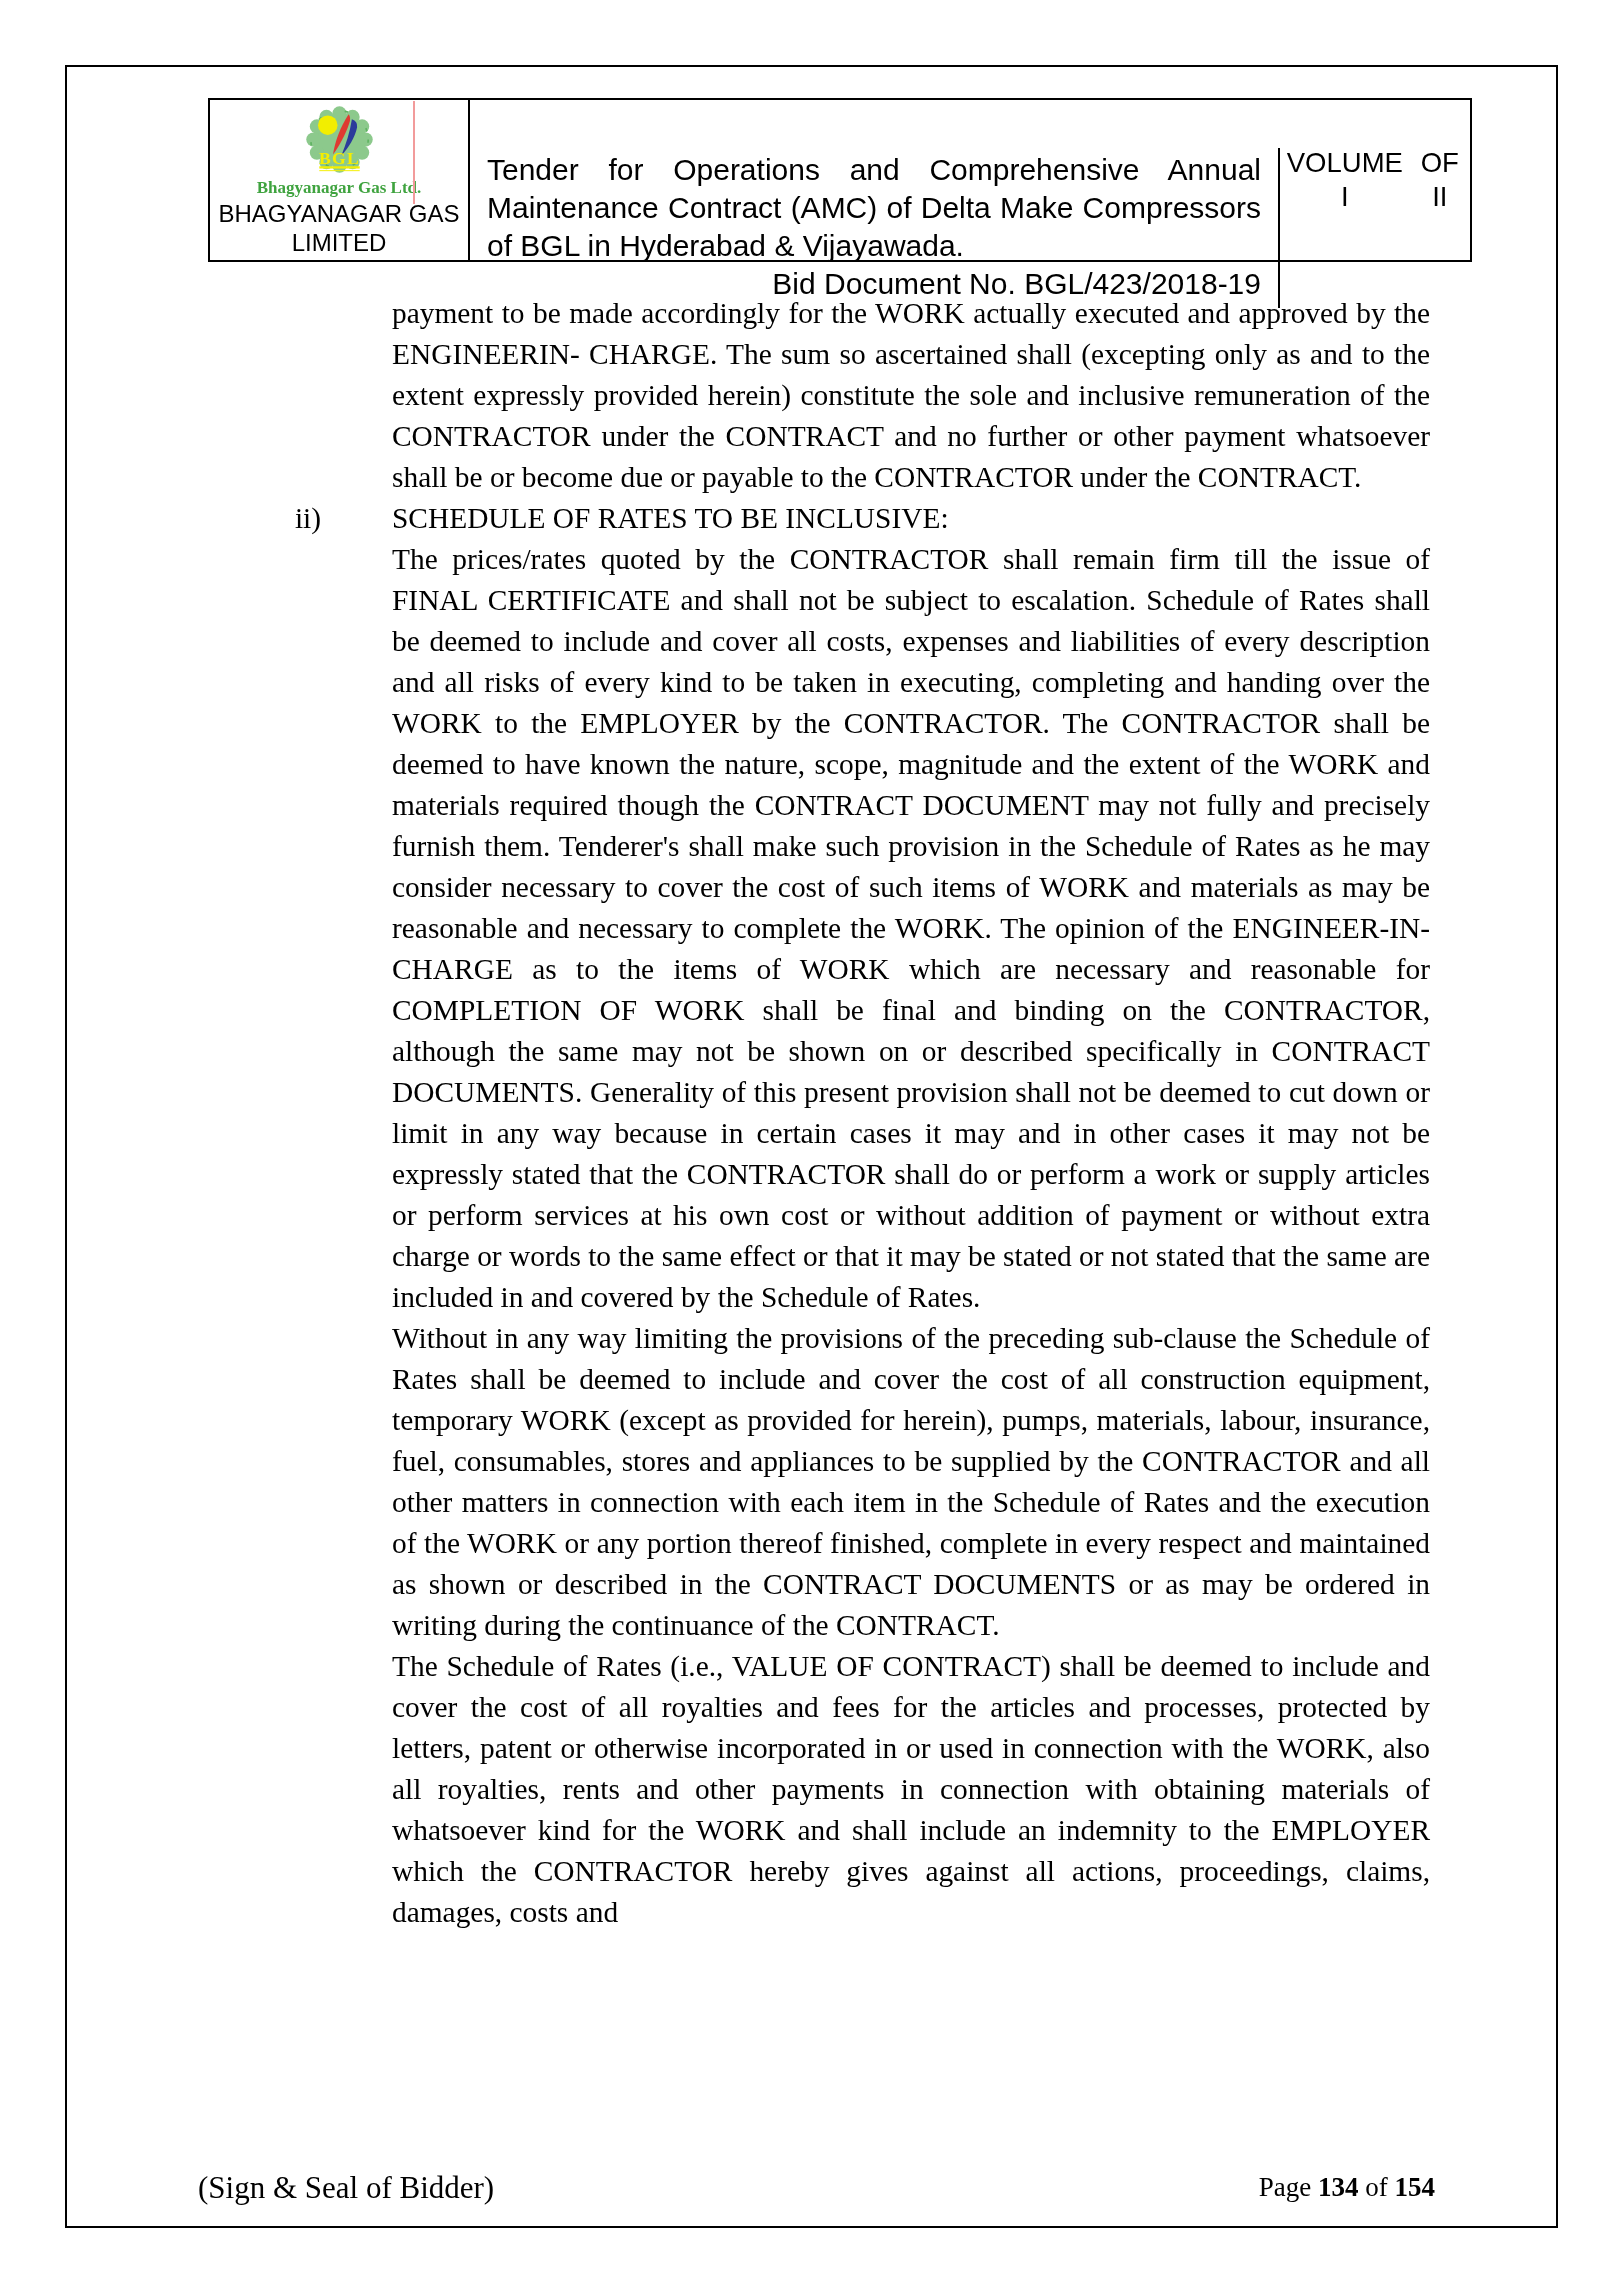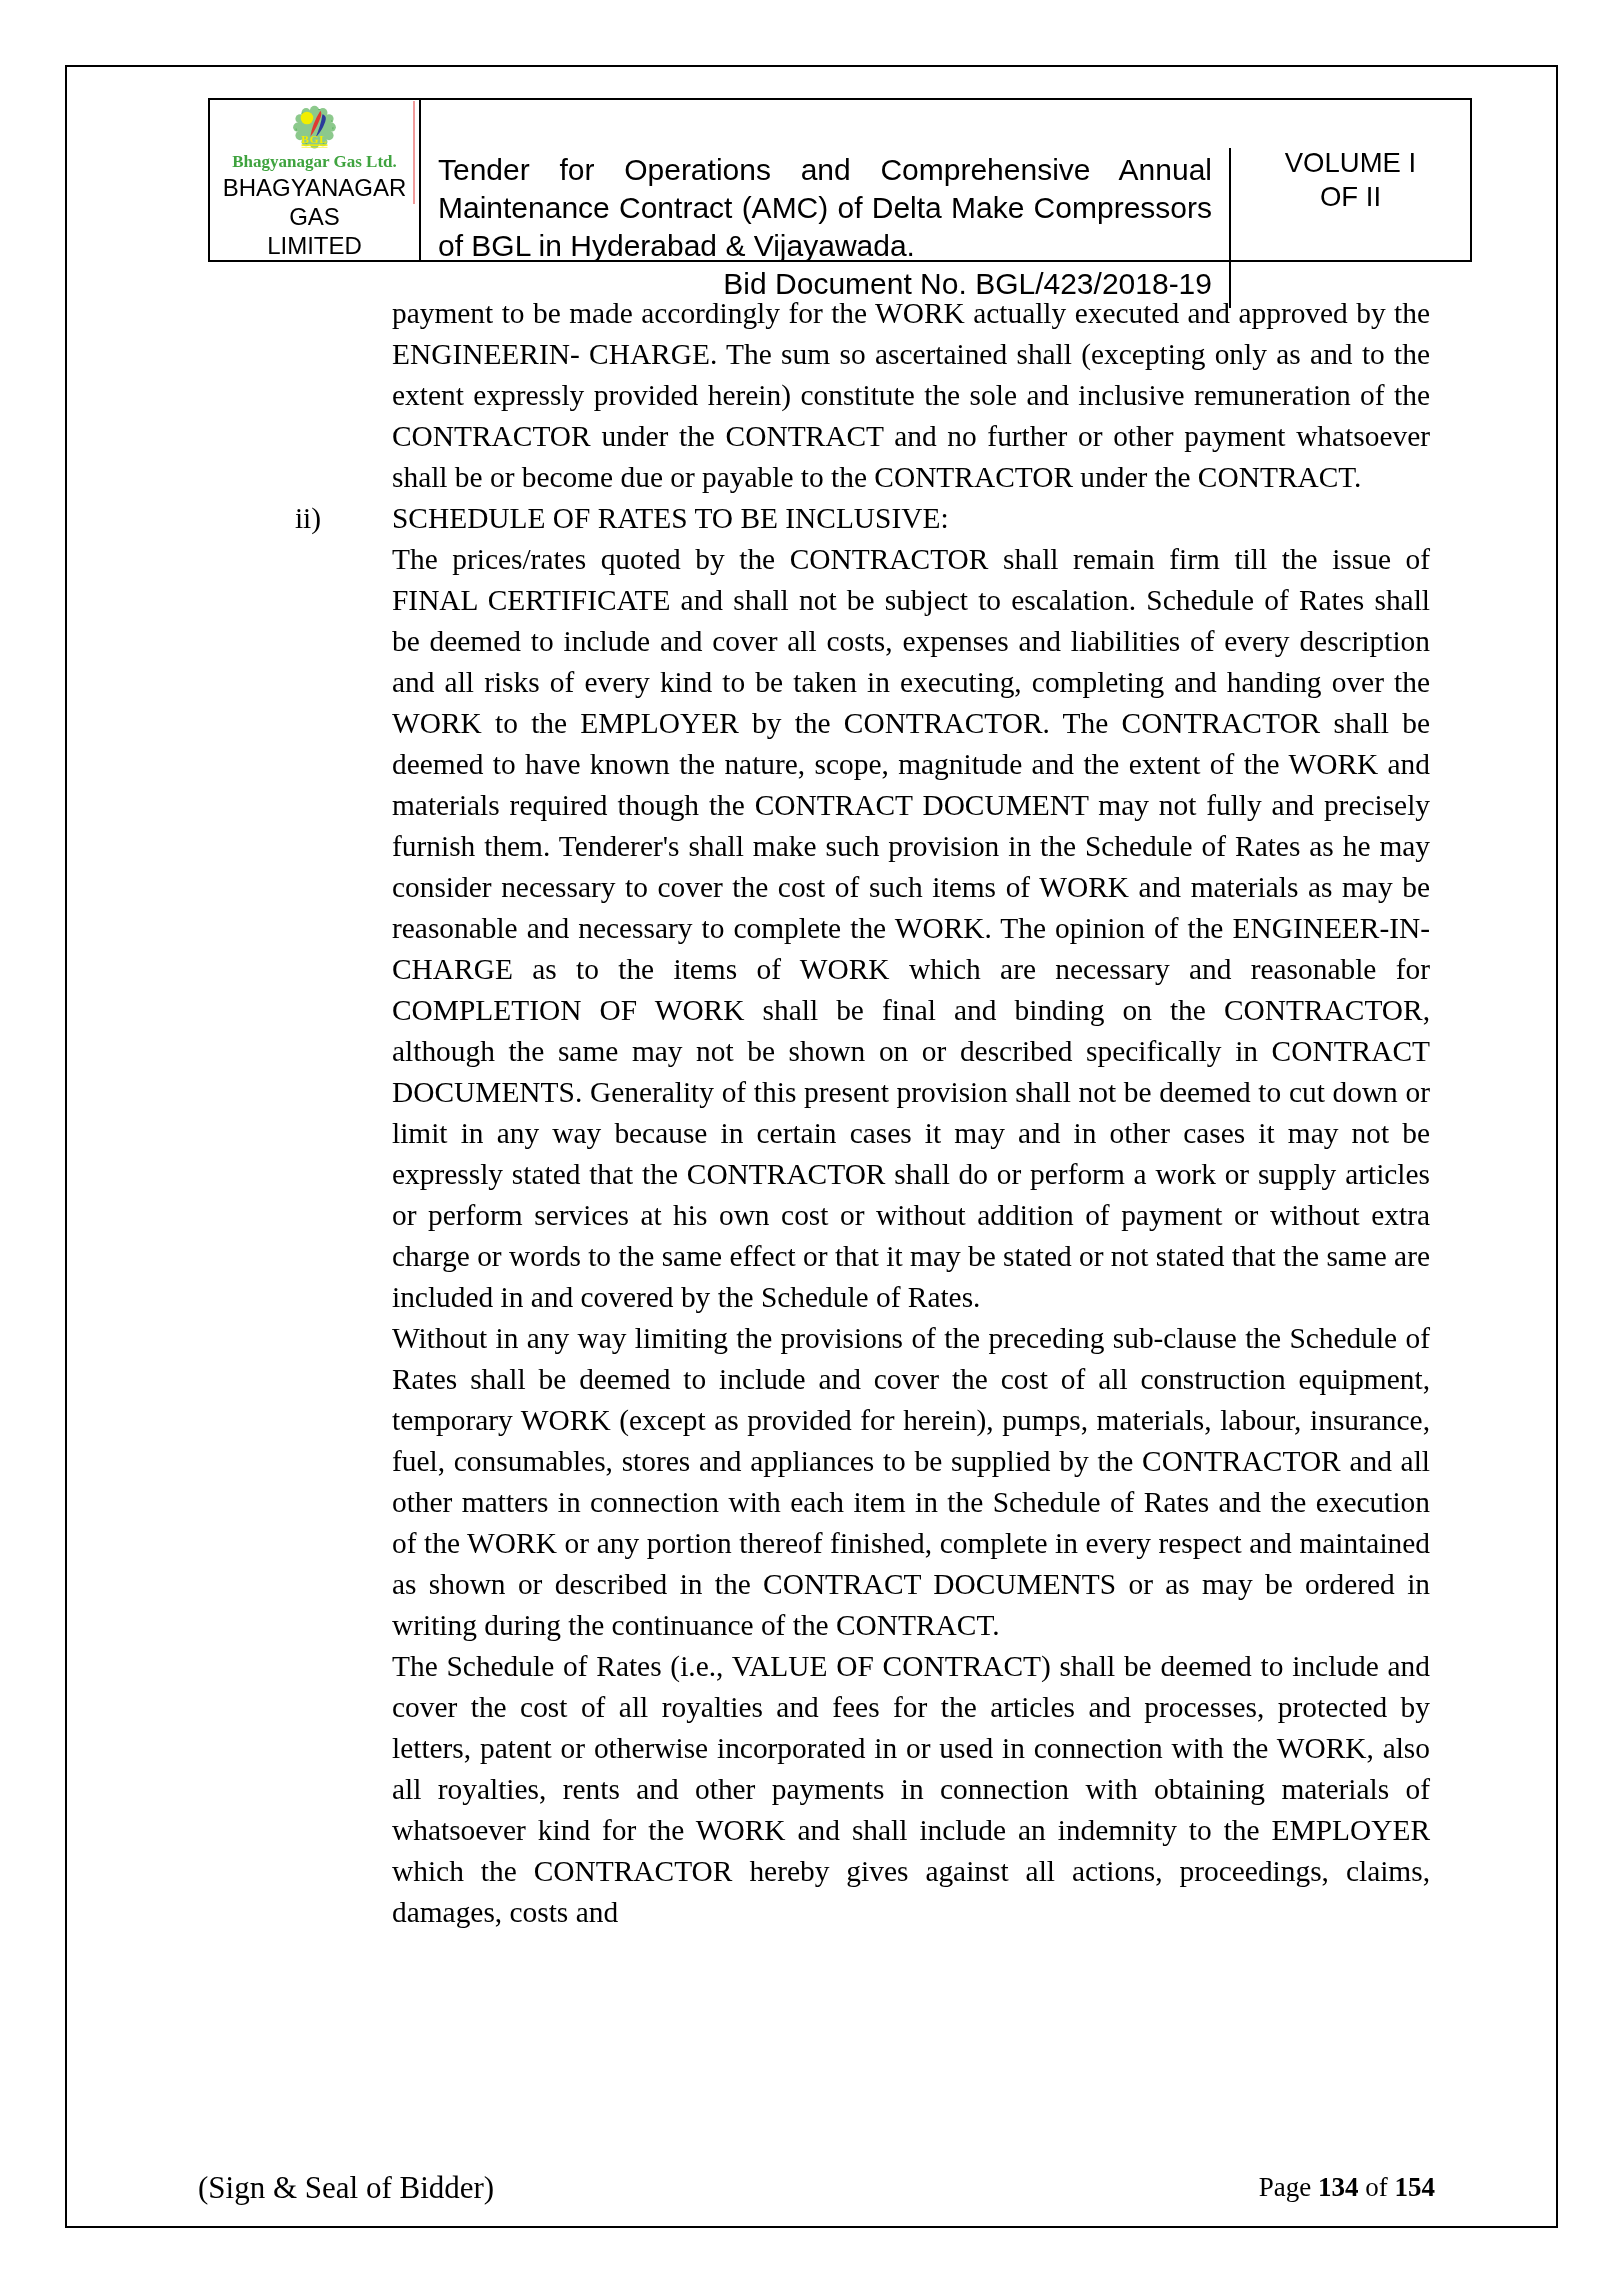--- a/index.html
+++ b/index.html
@@ -21,21 +21,21 @@
   .header-table{
     position:absolute;left:208px;top:98px;
     width:1264px;height:164px;
     border:2.6px solid #000;
     box-sizing:border-box;
     display:flex;
     background:#fff;
   }
   .cell{box-sizing:border-box;height:100%;}
   .logo-cell{
-    width:211px;
+    width:260px;
     border-right:2.6px solid #000;
     display:flex;flex-direction:column;align-items:center;
     padding-top:5.2px;
   }
   .logo-svg{width:85px;height:73px;display:block;}
   .logo-caption{
     font-family:"Liberation Serif",serif;
     font-weight:bold;font-size:17px;line-height:19.6px;
     color:#3fa33f;white-space:nowrap;
   }
@@ -48,21 +48,21 @@
     width:810px;
     border-right:2.6px solid #000;
     padding:3.3px 17px 0 17px;
     font-family:"Liberation Sans","DejaVu Sans",sans-serif;
     font-size:30px;line-height:38px;margin-top:48px;
   }
   .title-just{text-align:justify;text-justify:inter-word;}
   .title-center{text-align:right;}
   .volume-cell{
     flex:1;
-    display:flex;flex-direction:column;justify-content:center;align-items:center;
+    display:flex;justify-content:center;align-items:center;
     font-family:"Liberation Sans","DejaVu Sans",sans-serif;
     font-size:27.5px;line-height:34px;
     text-align:center;
   }
   .red-artifact{
     position:absolute;left:413px;top:101px;
     width:2px;height:103px;
     background:#f29b9b;
   }
   

